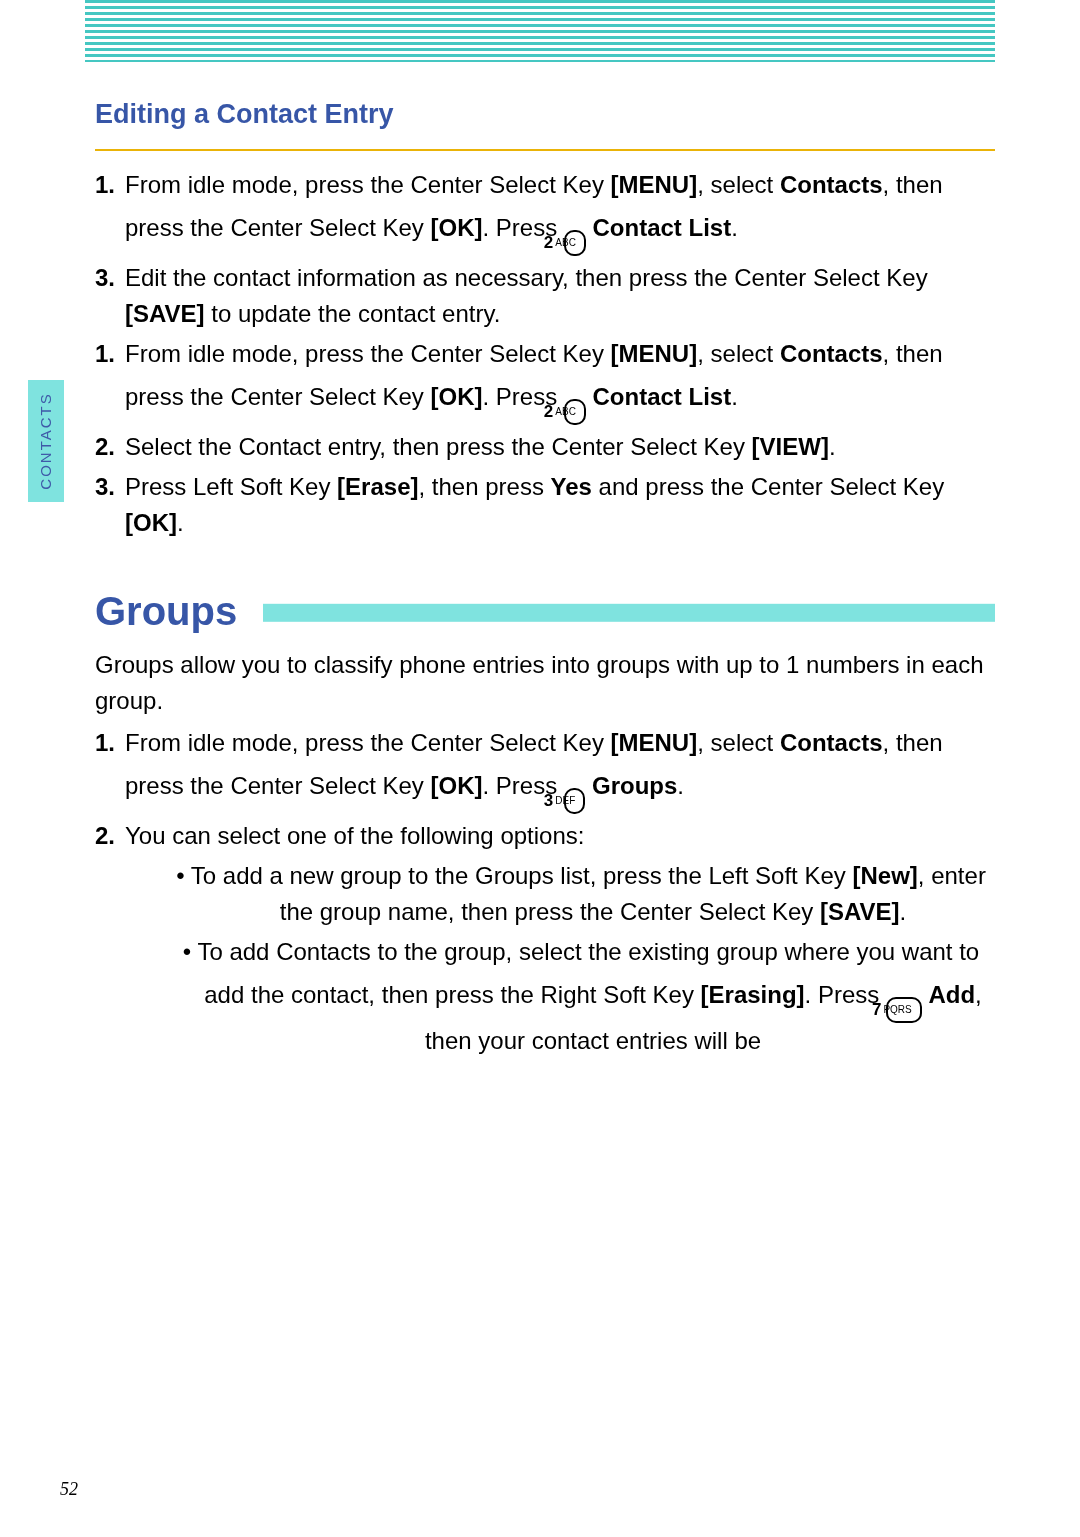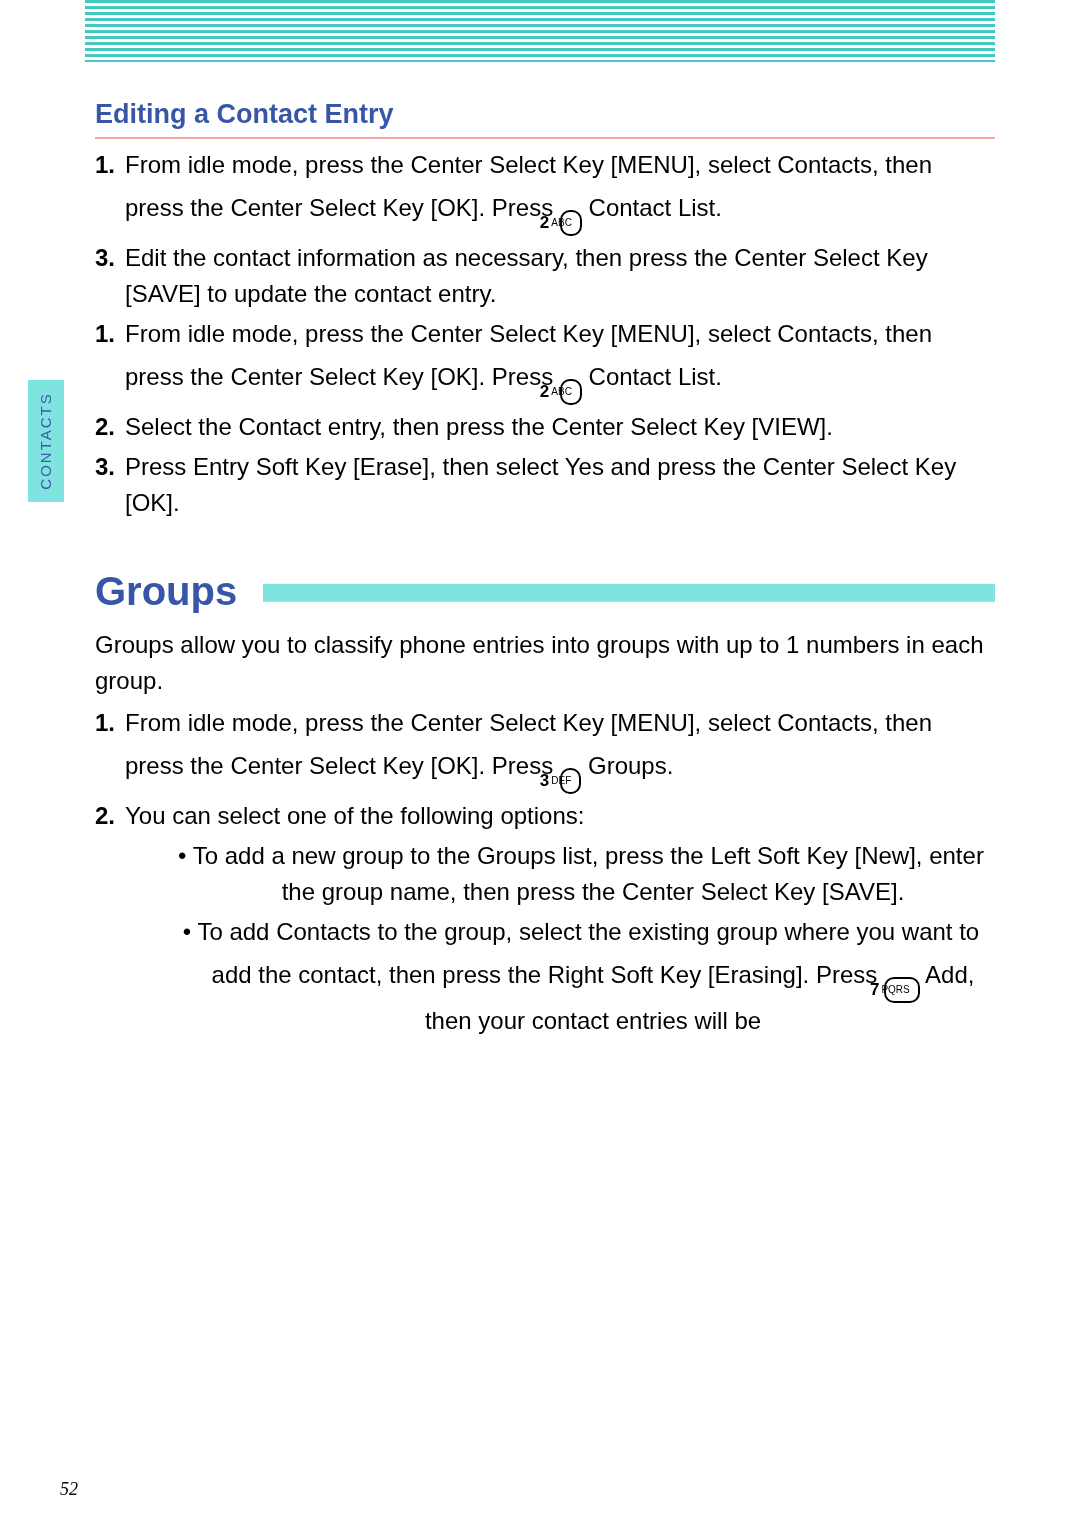--- a/index.html
+++ b/index.html
@@ -47,24 +47,24 @@
     white-space: nowrap;
     font-size: 15px;
     letter-spacing: 2px;
     color: #3f5aa8;
   }
   .content { padding-top: 88px; }
   .subheading {
     color: #3756a7;
     font-weight: bold;
     font-size: 27px;
-    border-bottom: 2px solid #fca5a5;
-    padding-bottom: 2px;
+    border-bottom: 2px solid #eab308;
+    padding-bottom: 14px;
     margin-top: 28px;
-    margin-bottom: 8px;
+    margin-bottom: 16px;
   }
   .subheading:first-child { margin-top: 6px; }
   .section-title {
     color: #3756a7;
     font-weight: bold;
     font-size: 40px;
     margin-top: 40px;
     margin-bottom: 6px;
     position: relative;
   }
@@ -107,21 +107,21 @@
     text-align: center;
   }
   ul.bullets > li {
     padding-left: 66px;
     text-indent: -24px;
     margin: 4px 0;
   }
   ul.bullets > li::before {
     content: "• ";
   }
-  .bold { font-weight: normal; }
+  .bold { font-weight: bold; }
   .key-oval {
     display: inline-block;
     border: 2px solid #000;
     border-radius: 10px;
     padding: 0 8px;
     font-size: 17px;
     font-weight: bold;
     vertical-align: middle;
     line-height: 22px;
     height: 22px;
@@ -157,21 +157,21 @@
 
     <div class="subheading">Editing a Contact Entry</div>
     <ol class="steps">
       <li><span class="num">1.</span><span>From idle mode, press the Center Select Key </span><span class="bold">[MENU]</span><span>, select </span><span class="bold">Contacts</span><span>, then press the Center Select Key </span><span class="bold">[OK]</span><span>. Press </span><span class="key-oval"><span>2</span><small>ABC</small></span> <span class="bold">Contact List</span><span>.</span></li>
       <li><span class="num">3.</span><span>Edit the contact information as necessary, then press the Center Select Key </span><span class="bold">[SAVE]</span><span> to update the contact entry.</span></li>
     </ol>
 
     <ol class="steps">
       <li><span class="num">1.</span><span>From idle mode, press the Center Select Key </span><span class="bold">[MENU]</span><span>, select </span><span class="bold">Contacts</span><span>, then press the Center Select Key </span><span class="bold">[OK]</span><span>. Press </span><span class="key-oval"><span>2</span><small>ABC</small></span> <span class="bold">Contact List</span><span>.</span></li>
       <li><span class="num">2.</span><span>Select the Contact entry, then press the Center Select Key </span><span class="bold">[VIEW]</span><span>.</span></li>
-      <li><span class="num">3.</span><span>Press Entry Soft Key </span><span class="bold">[Erase]</span><span>, then select </span><span class="bold">Yes</span><span> and press the Center Select Key </span><span class="bold">[OK]</span><span>.</span></li>
+      <li><span class="num">3.</span><span>Press Left Soft Key </span><span class="bold">[Erase]</span><span>, then press </span><span class="bold">Yes</span><span> and press the Center Select Key </span><span class="bold">[OK]</span><span>.</span></li>
     </ol>
 
     <div class="section-title"><span>Groups</span></div>
     <p class="para">Groups allow you to classify phone entries into groups with up to 1 numbers in each group.</p>
 
     <ol class="steps">
       <li><span class="num">1.</span><span>From idle mode, press the Center Select Key </span><span class="bold">[MENU]</span><span>, select </span><span class="bold">Contacts</span><span>, then press the Center Select Key </span><span class="bold">[OK]</span><span>. Press </span><span class="key-oval"><span>3</span><small>DEF</small></span> <span class="bold">Groups</span><span>.</span></li>
       <li><span class="num">2.</span><span>You can select one of the following options:</span>
         <ul class="bullets">
           <li><span>To add a new group to the Groups list, press the Left Soft Key </span><span class="bold">[New]</span><span>, enter the group name, then press the Center Select Key </span><span class="bold">[SAVE]</span><span>.</span></li>

